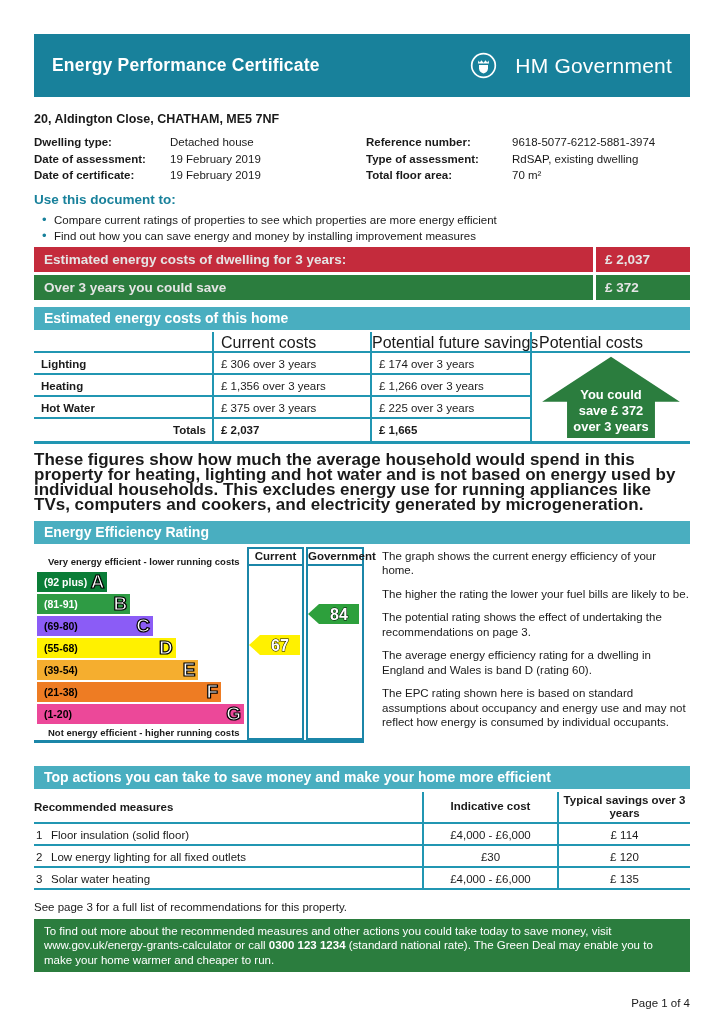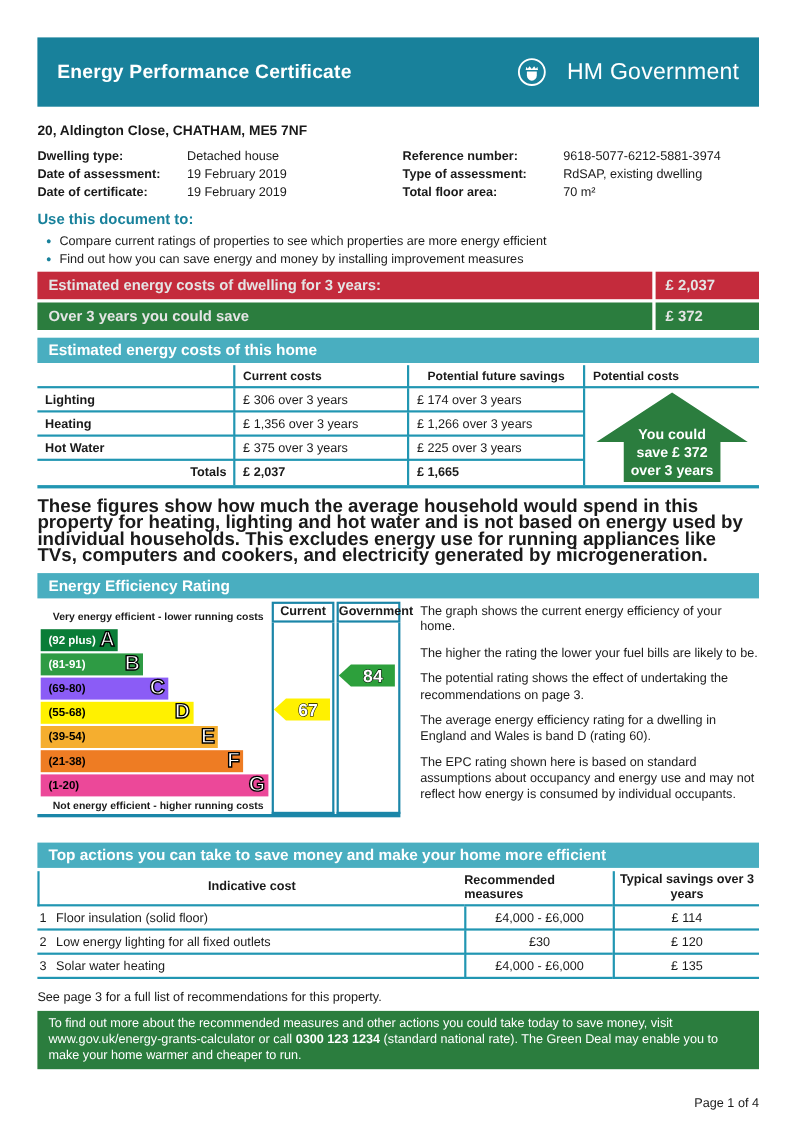--- a/index.html
+++ b/index.html
@@ -36,21 +36,21 @@
   .sum-red .lbl,.sum-red .val{background:#C42B3C;}
   .sum-green .lbl,.sum-green .val{background:#2B7D3E;}
   
   .banner{height:23px;line-height:23px;background:#49AEC0;color:#fff;font-weight:bold;font-size:14px;padding-left:10px;}
   .banner.mt1{margin-top:7px;}
   .banner.mt2{margin-top:9px;}
   .banner.mt3{margin-top:23px;}
   
   .costs-table{display:grid;grid-template-columns:178px 158px 160px 160px;margin-top:2px;border-bottom:3px solid #2196B2;}
   .c-cell{height:22px;line-height:22px;font-size:11.5px;padding-left:7px;box-sizing:border-box;white-space:nowrap;}
-  .c-head{font-weight:bold;font-size:11px;height:21px;line-height:21px;border-bottom:2px solid #2196B2;}
+  .c-head{font-weight:normal;font-size:16px;height:21px;line-height:21px;border-bottom:2px solid #2196B2;}
   .c-head.center{text-align:center;padding-left:0;}
   .vline{border-left:2px solid #2196B2;}
   .rowline{border-bottom:2px solid #2196B2;}
   .bold{font-weight:bold;}
   .tot-lbl{text-align:right;padding-right:6px;}
   .savings-cell{grid-area:2/4/6/5;border-left:2px solid #2196B2;display:flex;align-items:center;justify-content:center;}
   
   .note{margin-top:8px;font-size:17px;line-height:15px;font-weight:bold;}
   
   .rating-row{display:flex;margin-top:3px;gap:16px;}
@@ -238,22 +238,22 @@
       <p>The graph shows the current energy efficiency of your home.</p>
       <p>The higher the rating the lower your fuel bills are likely to be.</p>
       <p>The potential rating shows the effect of undertaking the recommendations on page 3.</p>
       <p>The average energy efficiency rating for a dwelling in England and Wales is band D (rating 60).</p>
       <p>The EPC rating shown here is based on standard assumptions about occupancy and energy use and may not reflect how energy is consumed by individual occupants.</p>
     </div>
   </div>
 
   <div class="banner mt3">Top actions you can take to save money and make your home more efficient</div>
   <div class="actions-table">
+    <div class="a-head">Recommended measures</div>
     <div class="a-head vline center">Indicative cost</div>
-    <div class="a-head">Recommended measures</div>
     <div class="a-head vline center">Typical savings over 3 years</div>
 
     <div class="a-cell"><span class="measure-num">1</span><span>Floor insulation (solid floor)</span></div>
     <div class="a-cell vline center">£4,000 - £6,000</div>
     <div class="a-cell vline center">£ 114</div>
 
     <div class="a-cell"><span class="measure-num">2</span><span>Low energy lighting for all fixed outlets</span></div>
     <div class="a-cell vline center">£30</div>
     <div class="a-cell vline center">£ 120</div>
 

